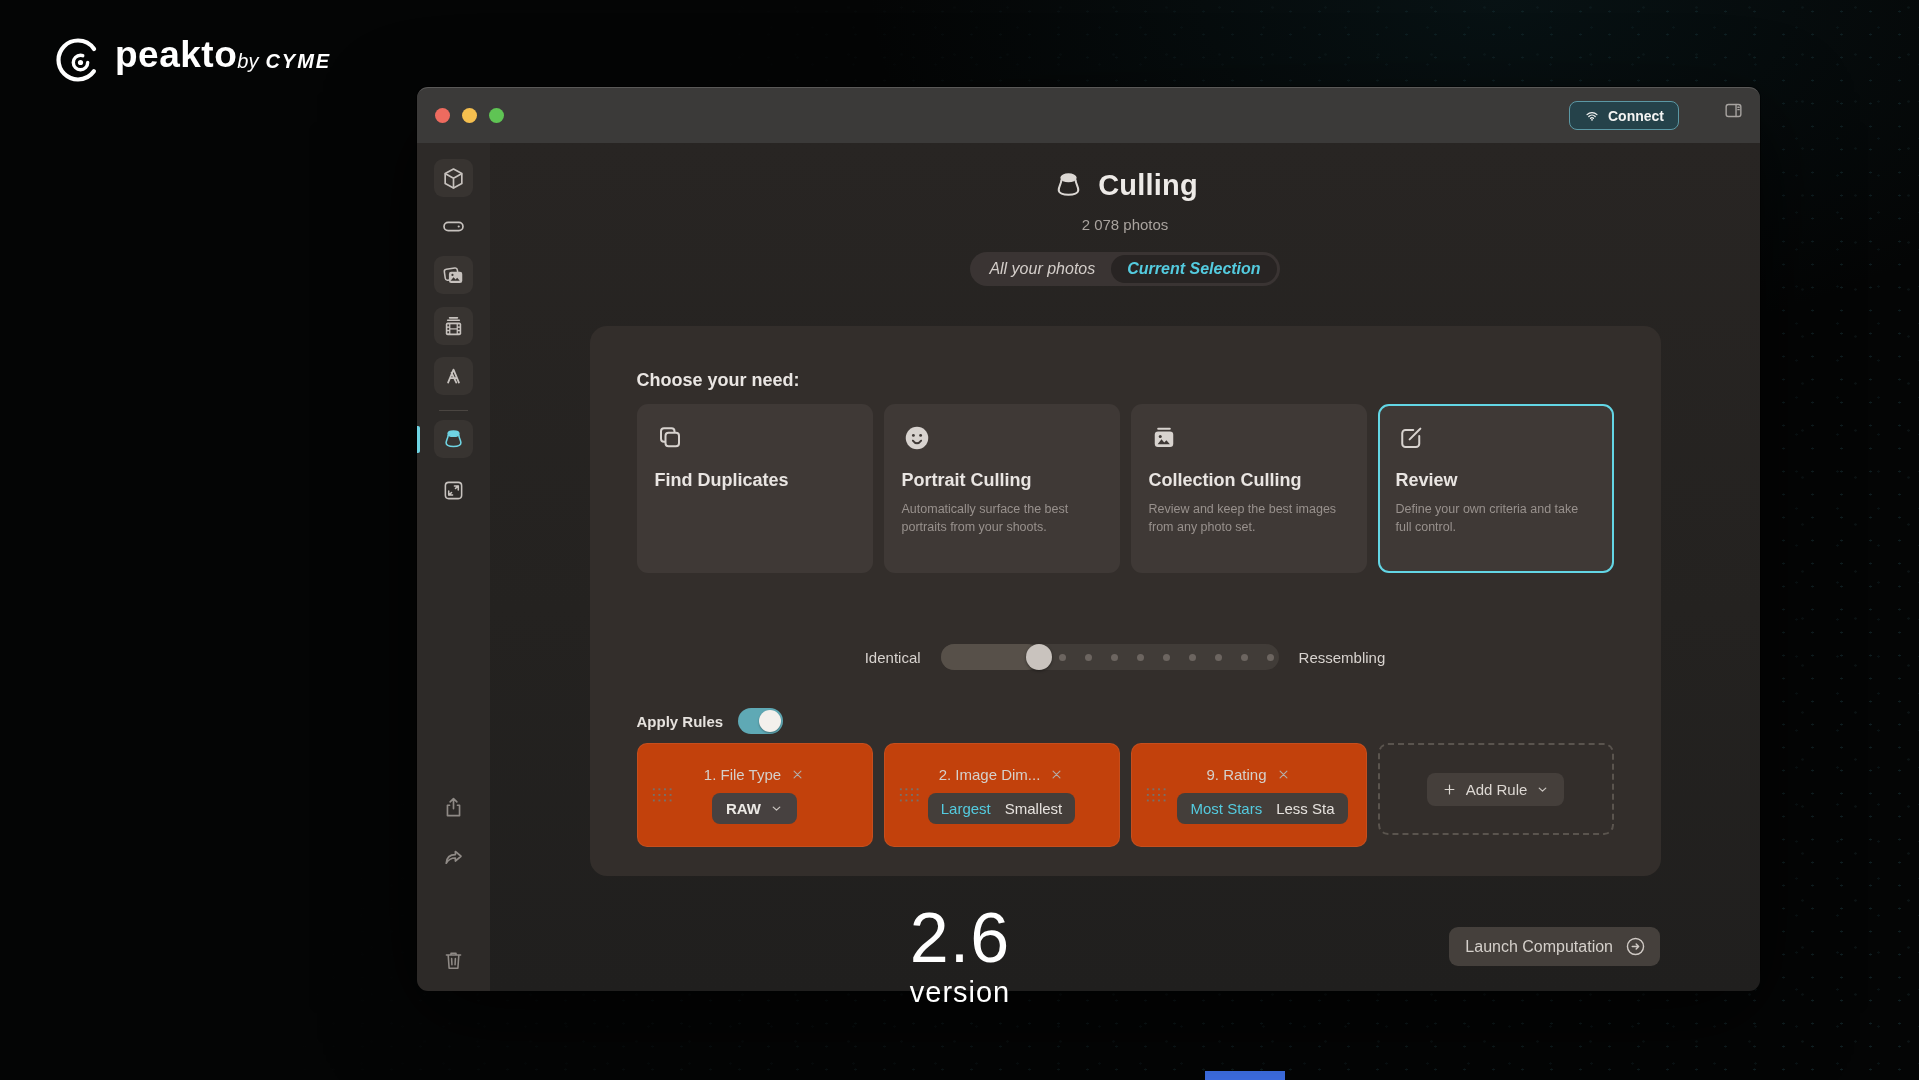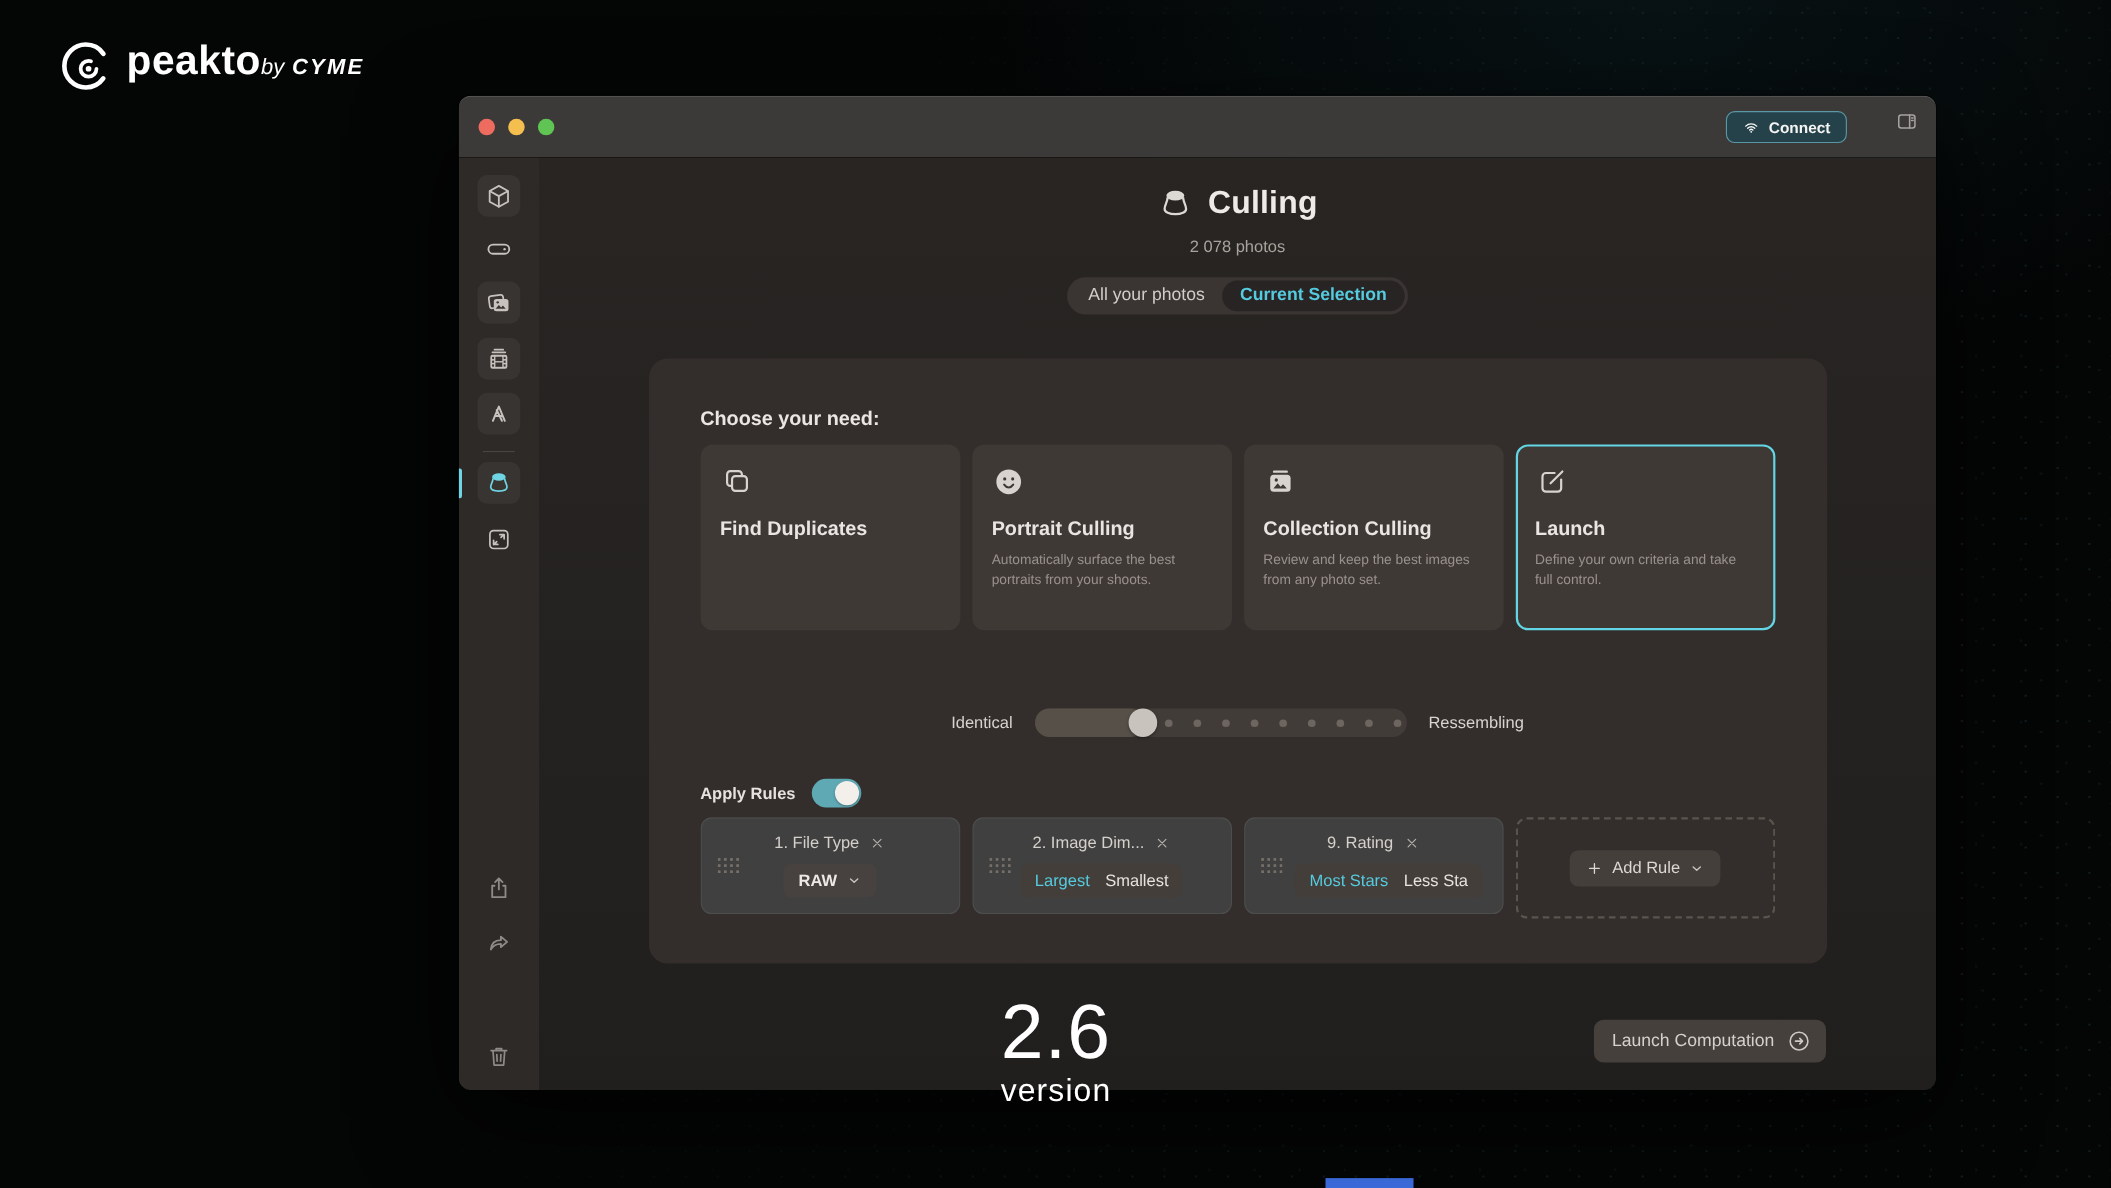--- a/index.html
+++ b/index.html
@@ -83,21 +83,21 @@
   }
   .page-head { margin-top:26px; display:flex; align-items:center; gap:13px; }
   .page-head svg { width:33px; height:33px; color:#dcd8d4; }
   .page-title { font-size:29px; font-weight:700; color:#edeae7; letter-spacing:0.2px; }
   .photo-count { margin-top:14px; font-size:15px; color:#a9a39e; }
 
   .segmented {
     margin-top:19px; background:#3a3433; border-radius:18px; padding:3px;
     display:flex; align-items:center; font-size:16px;
   }
-  .segmented .seg { padding:5px 16px; border-radius:15px; color:#d3cdc9; cursor:pointer; white-space:nowrap; }
+  .segmented .seg { padding:5px 16px; border-radius:15px; color:#d3cdc9; cursor:pointer; white-space:nowrap;font-style:italic; }
   .segmented .seg.active { background:#282423; color:#54cbdf; font-weight:700; }
 
   
   .panel {
     margin-top:40px; width:1071px; height:550px;
     background:#332e2b; border-radius:17px;
     padding:44px 47px 0 47px; position:relative;
   }
   .panel-heading { font-size:18px; font-weight:700; color:#eae6e3; }
 
@@ -123,21 +123,21 @@
 
   
   .apply-row { margin-top:38px; width:977px; display:flex; align-items:center; gap:15px; }
   .apply-label { font-size:15px; font-weight:600; color:#e6e2de; }
   .toggle { width:45px; height:26px; border-radius:13px; background:#5fa9b5; position:relative; cursor:pointer; }
   .toggle-knob { position:absolute; right:2px; top:2px; width:22px; height:22px; border-radius:50%; background:#f3f0ec; box-shadow:0 1px 2px rgba(0,0,0,0.35); }
 
   
   .rules { margin-top:9px; display:flex; gap:11px; }
   .rule-card {
-    width:236px; height:88px; background:#404040; border:1px solid rgba(255,255,255,0.07);
+    width:236px; height:104px; background:#c2410c; border:1px solid rgba(255,255,255,0.07);
     border-radius:10px; position:relative; overflow:hidden;
     display:flex; flex-direction:column; align-items:center; justify-content:center; gap:10px;
   }
   .drag-handle {
     position:absolute; left:13px; top:50%; transform:translateY(-50%);
     width:21px; height:17px; color:#777069; cursor:grab;
     background-image:radial-gradient(currentColor 1.15px, transparent 1.3px);
     background-size:5.6px 5.6px;
   }
   .rule-head { display:flex; align-items:center; gap:9px; }
@@ -357,21 +357,21 @@
             <div class="m-desc">Review and keep the best images from any photo set.</div>
           </div>
 
           <div class="mode-card sel">
             <div class="m-icon">
               <svg viewBox="0 0 24 24" fill="none" stroke="currentColor" stroke-width="1.6" stroke-linecap="round" stroke-linejoin="round">
                 <path d="M18.6 10.4v6.2a2.6 2.6 0 0 1-2.6 2.6H7.6A2.6 2.6 0 0 1 5 16.6V8.2a2.6 2.6 0 0 1 2.6-2.6h6.2"></path>
                 <path d="M10.9 13.1l7.9-7.9M18.8 5.2l.7-.7"></path>
               </svg>
             </div>
-            <div class="m-title">Launch</div>
+            <div class="m-title">Review</div>
             <div class="m-desc">Define your own criteria and take full control.</div>
           </div>
         </div>
 
         <div class="sim-row">
           <span class="sim-label">Identical</span>
           <div class="slider">
             <div class="slider-fill"></div>
             <div class="slider-dots">
                 <span class="sdot"></span>

